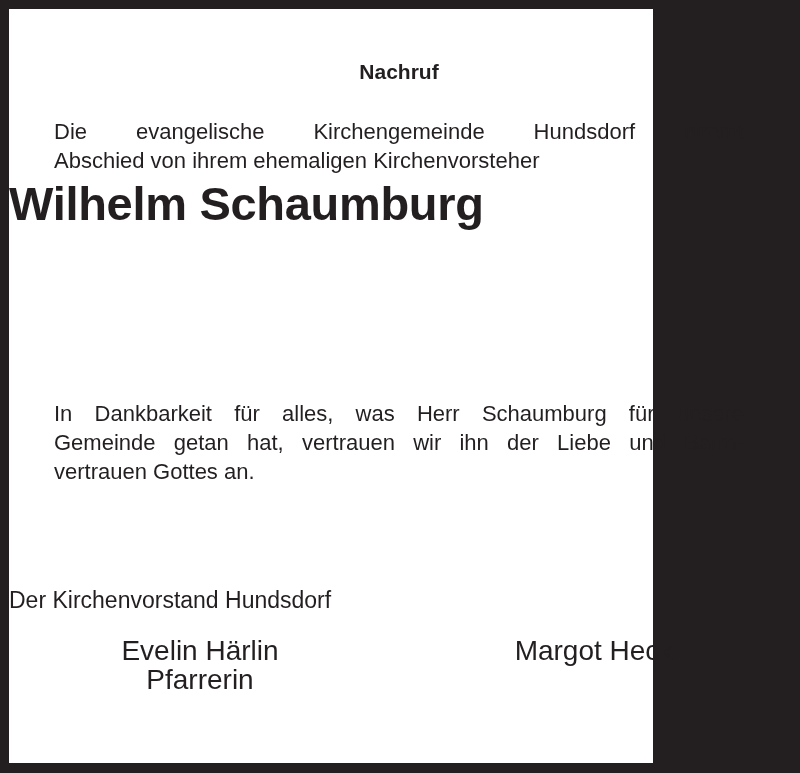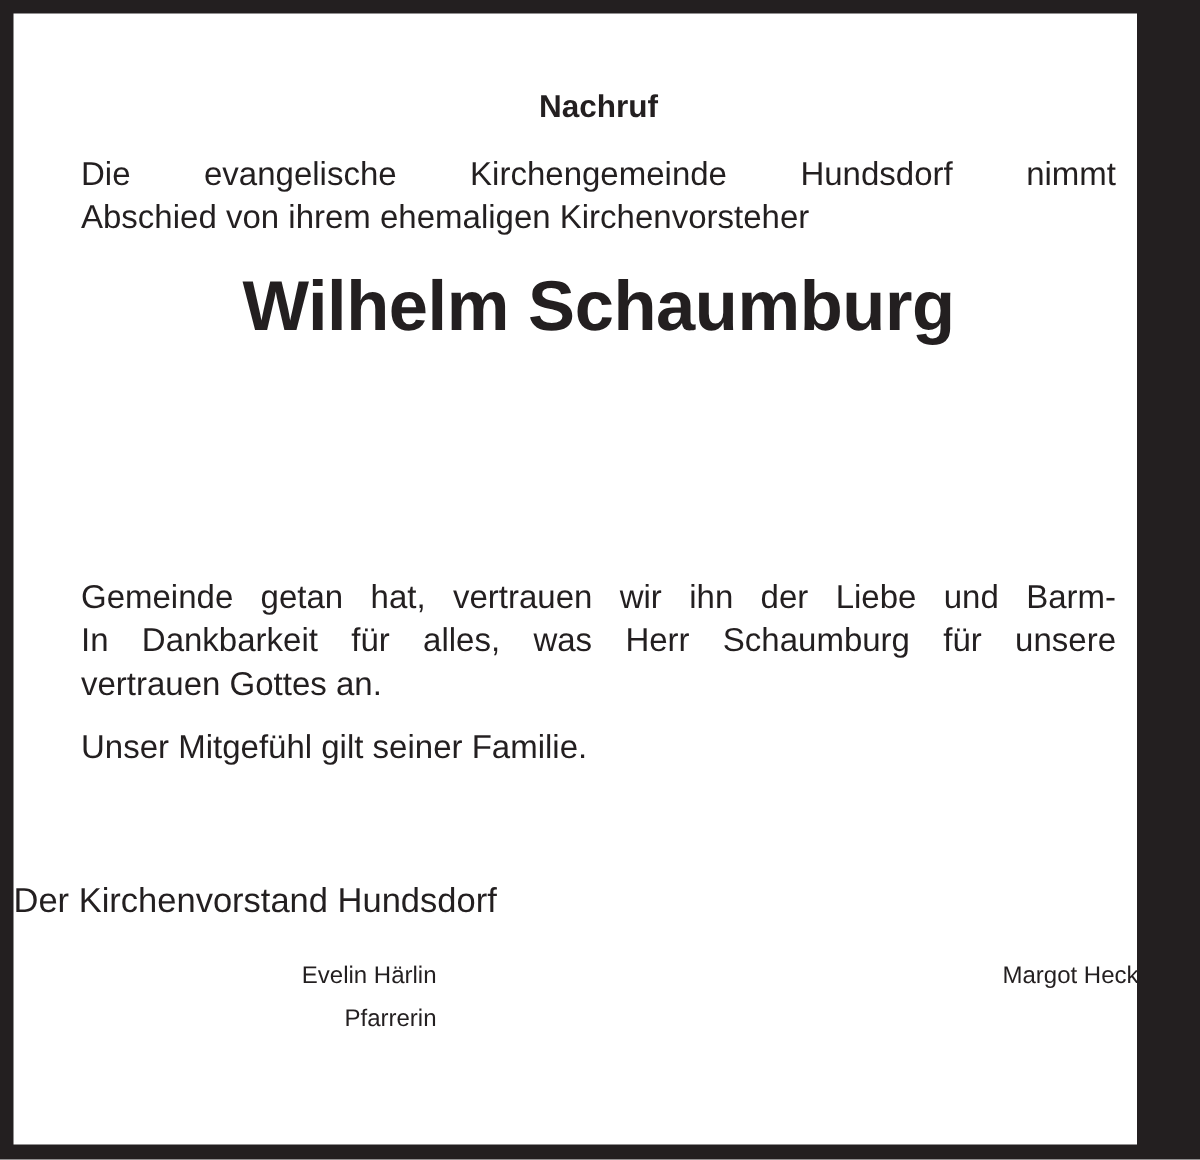--- a/index.html
+++ b/index.html
@@ -7,62 +7,62 @@
     width: 800px; height: 773px;
     background: #231f20;
     position: relative;
     overflow: hidden;
     font-family: "Liberation Sans", "DejaVu Sans", sans-serif;
     color: #231f20;
   }
   .frame {
     position: absolute;
     left: 9px; top: 9px;
-    width: 720px; height: 754px;
+    width: 644px; height: 754px;
     background: #ffffff;
-    padding-left: 29px;
   }
   .heading {
     position: absolute;
     left: 0; width: 780px; top: 51px;
     text-align: center;
     font-weight: bold;
     font-size: 21px;
     line-height: 24px;
   }
   .para {
     position: absolute;
     left: 45px; width: 690px;
     font-size: 22px;
     line-height: 29px;
     text-align: justify;
+    margin-top: 16px;
   }
   .line { display: block; white-space: nowrap; }
   .just { text-align: justify; text-align-last: justify; white-space: normal; }
   .name {
     position: absolute;
     left: 0; width: 780px; top: 168px;
-    text-align: center;
+    text-align: left;
     font-weight: bold;
     font-size: 47px;
     line-height: 54px;
     letter-spacing: -0.3px;
   }
   .sig-org {
     position: absolute;
     left: 0; width: 780px; top: 576px;
     text-align: left;
     font-size: 23px;
     line-height: 30px;
   }
   .sig {
     position: absolute;
     top: 627px;
-    text-align: right;
-    font-size: 16px;
+    text-align: center;
+    font-size: 28px;
     line-height: 29px;
   }
   .sig-left { left: 100px; width: 182px; }
   .sig-right { left: 420px; width: 330px; }
 </style>
 </head>
 <body>
 
 <div class="frame">
 
@@ -71,28 +71,25 @@
   <div class="para" style="top:92px;">
     <span class="line just">Die evangelische Kirchengemeinde Hundsdorf nimmt</span>
     <span class="line">Abschied von ihrem ehemaligen Kirchenvorsteher</span>
   </div>
 
   <div class="name">Wilhelm Schaumburg</div>
 
 
 
   <div class="para" style="top:374px;">
+    <span class="line just">In Dankbarkeit für alles, was Herr Schaumburg für unsere</span>
     <span class="line just">Gemeinde getan hat, vertrauen wir ihn der Liebe und Barm-</span>
-    <span class="line just">In Dankbarkeit für alles, was Herr Schaumburg für unsere</span>
     <span class="line">vertrauen Gottes an.</span>
   </div>
 
-  <div class="para" style="top:474px;">
-    <span class="line">Unser Mitgefühl gilt seiner Familie.</span>
-  </div>
 
   <div class="sig-org">Der Kirchenvorstand Hundsdorf</div>
 
   <div class="sig sig-left">
     <div>Evelin Härlin</div>
     <div>Pfarrerin</div>
   </div>
 
   <div class="sig sig-right">
     <div>Margot Heck</div>

